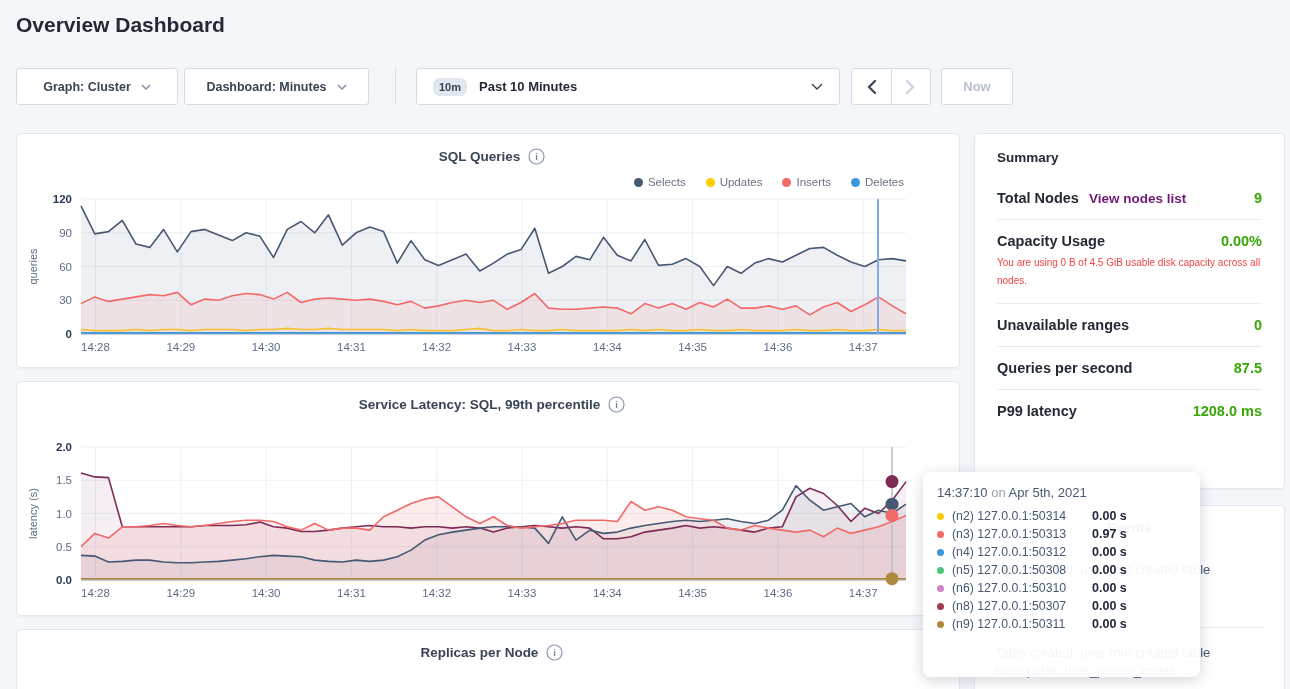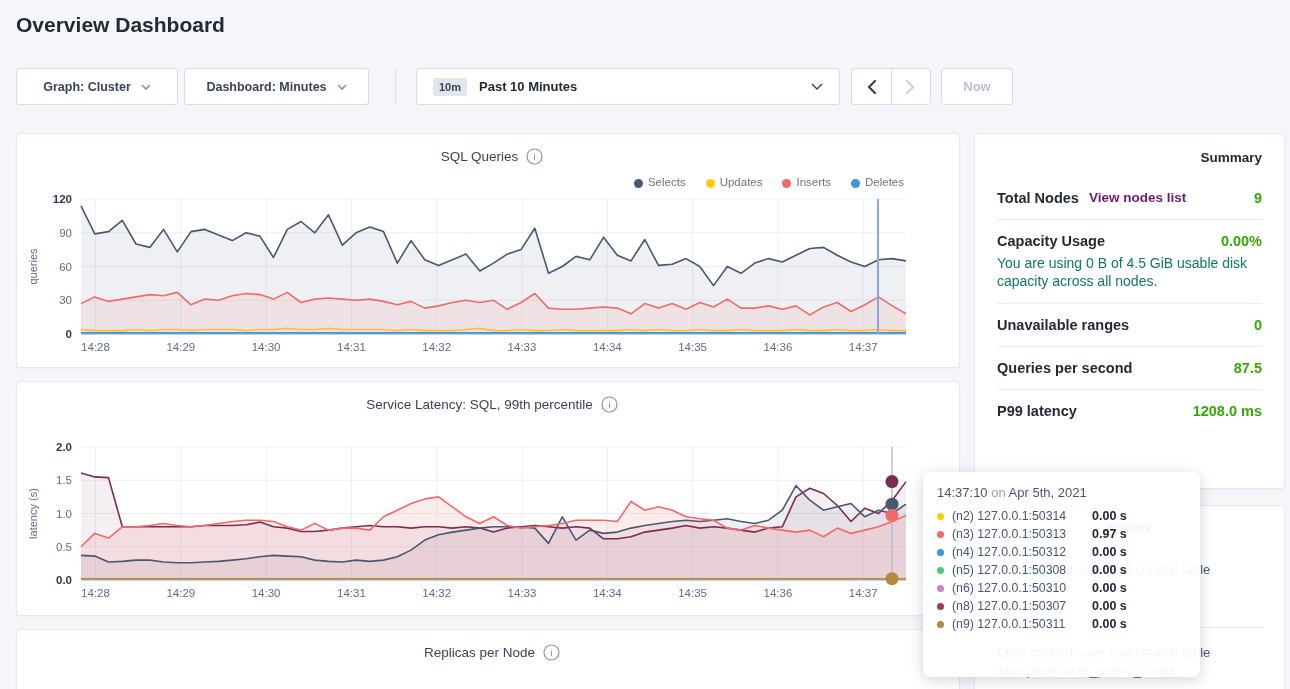--- a/index.html
+++ b/index.html
@@ -6,47 +6,47 @@
   html,body{width:1290px;height:689px}
   body{position:relative;overflow:hidden;background:#f4f6fa;font-family:"Liberation Sans",sans-serif;color:#242a35}
   svg{font-family:"Liberation Sans",sans-serif}
   .page-title{position:absolute;left:16px;top:13px;font-size:21px;font-weight:600;color:#242a35}
   
   .btn{position:absolute;top:68px;height:37px;display:flex;align-items:center;justify-content:center;
        background:#fff;border:1px solid #d5dbe7;border-radius:3px;font-weight:700;font-size:12.5px;color:#394455;cursor:pointer}
   .dd{gap:10px}
   .vdivider{position:absolute;top:68px;left:395px;width:1px;height:37px;background:#dadfeb}
   .timepicker{left:416px;width:424px;justify-content:flex-start;padding:0 16px;font-size:13px;color:#242a35}
-  .tp-badge{background:#e1e6ef;border-radius:2px;font-size:11px;font-weight:700;color:#394455;padding:3px 6px;margin-right:12px}
+  .tp-badge{background:#e1e6ef;border-radius:7px;font-size:11px;font-weight:700;color:#394455;padding:3px 6px;margin-right:12px}
   .tp-caret{position:absolute;right:16px}
   .arrow-group{position:absolute;top:68px;left:851px;width:80px;height:37px;background:#fff;border:1px solid #d5dbe7;border-radius:3px;display:flex}
   .arrow-btn{flex:1;display:flex;align-items:center;justify-content:center;cursor:pointer}
   .arrow-btn + .arrow-btn{border-left:1px solid #d5dbe7}
   
   .card{position:absolute;background:#fff;border:1px solid #e4e8f0;border-radius:4px;box-shadow:0 1px 2px rgba(40,50,70,0.04)}
   .chart-card{left:16px;width:944px}
   #card-sql{top:133px;height:235px}
   #card-latency{top:381px;height:235px}
   #card-replicas{top:629px;height:180px}
   .chart-title{position:absolute;top:14px;left:8px;right:0;display:flex;justify-content:center;align-items:center;gap:8px;
-               font-weight:400;font-size:13.5px;color:#394455}
+               font-weight:700;font-size:13.5px;color:#394455}
   .chart-svg{position:absolute;left:0;top:0}
   .legend{position:absolute;top:42px;right:55px;display:flex;gap:20px;align-items:center}
-  .legend-item{display:flex;align-items:flex-end;gap:5px;font-size:11.5px;color:#6d7385}
+  .legend-item{display:flex;align-items:center;gap:5px;font-size:11.5px;color:#6d7385}
   .legend-dot{width:9px;height:9px;border-radius:50%}
   
   #card-summary{left:974px;top:133px;width:311px;height:356px;padding:16px 22px 0 22px}
-  .sum-title{text-align:right;font-weight:700;font-size:13.5px;color:#242a35;margin-bottom:12px}
+  .sum-title{text-align:left;font-weight:700;font-size:13.5px;color:#242a35;margin-bottom:12px}
   .sum-block{padding:13px 0}
   .sum-block + .sum-block{border-top:1px solid #e9ecf3}
-  .sum-head{display:flex;align-items:flex-start}
+  .sum-head{display:flex;align-items:center}
   .sum-label{font-weight:700;font-size:14.5px;color:#242a35}
   .sum-link{font-weight:700;font-size:13.5px;color:#701a75;margin-left:10px;cursor:pointer;text-decoration:none}
   .sum-val{margin-left:auto;font-weight:700;font-size:14.5px;color:#37a806}
-  .sum-desc{margin-top:5px;font-size:14px;line-height:18px;color:#0f766e}
+  .sum-desc{margin-top:5px;font-size:10px;line-height:18px;color:#ef4444}
   
   #card-events{left:974px;top:505px;width:311px;height:240px;padding:14px 20px 0 20px}
   .ev-title{text-align:center;font-weight:700;font-size:13.5px;color:#394455;margin-bottom:26px}
   .ev-item{font-size:13px;line-height:18px;color:#475872}
   .ev-item.first{padding-bottom:48px;border-bottom:1px solid #e9ecf3}
   .ev-item.second{padding-top:16px}
   
   .tooltip{position:absolute;left:923px;top:472px;width:277px;height:205px;z-index:30;
            background:rgba(255,255,255,0.94);border-radius:8px;box-shadow:0 3px 14px rgba(55,65,90,0.22);
            padding:13px 26px 8px 14px}

